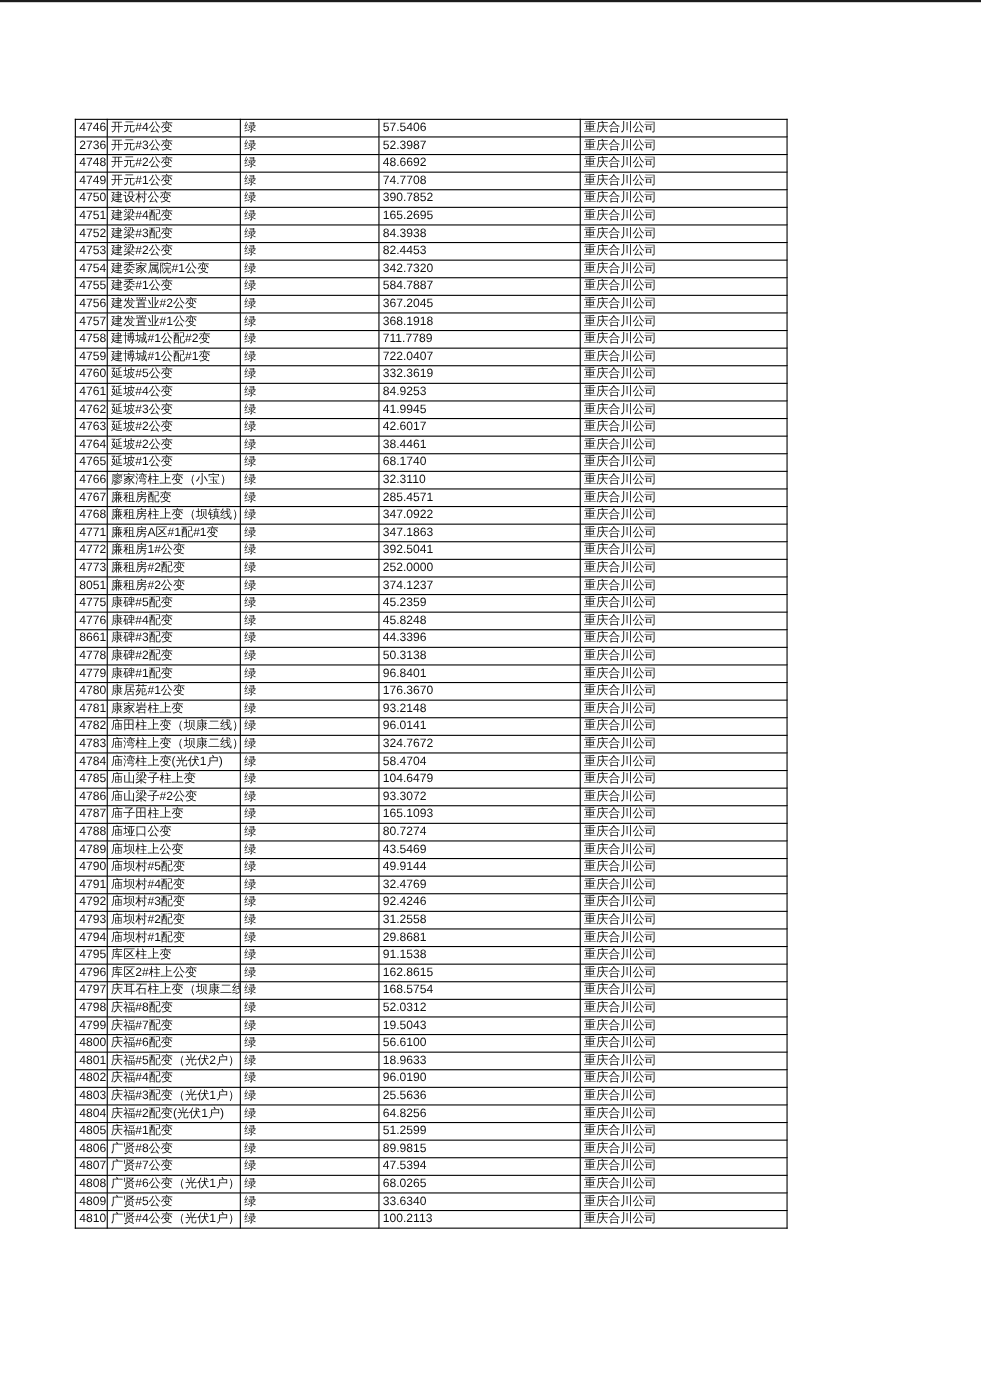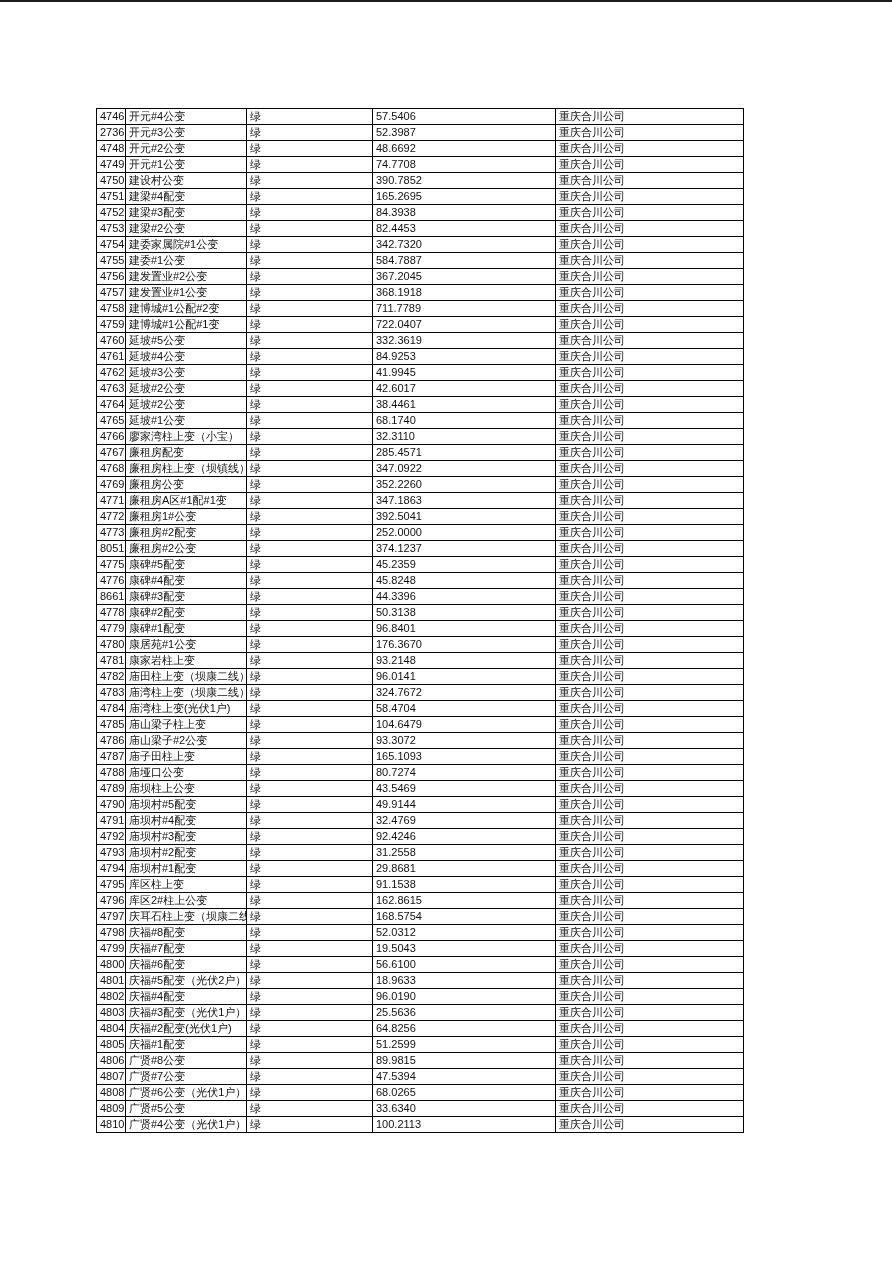--- a/index.html
+++ b/index.html
@@ -18,21 +18,21 @@
   .topline {
     position: absolute;
     top: 0;
     left: 0;
     width: 892px;
     height: 2px;
     background: #1c1c1c;
   }
   .sheet {
     position: absolute;
-    left: 96px;
+    left: 68px;
     top: 108px;
   }
   table.grid {
     border-collapse: collapse;
     table-layout: fixed;
     width: 647px;
   }
   table.grid td {
     border: 1px solid #000000;
     height: 15px;
@@ -214,27 +214,20 @@
             <td class="c-company">重庆合川公司</td>
           </tr>
           <tr>
             <td class="c-index">4768</td>
             <td class="c-name">廉租房柱上变（坝镇线）</td>
             <td class="c-status">绿</td>
             <td class="c-value">347.0922</td>
             <td class="c-company">重庆合川公司</td>
           </tr>
           <tr>
-            <td class="c-index">4769</td>
-            <td class="c-name">廉租房公变</td>
-            <td class="c-status">绿</td>
-            <td class="c-value">352.2260</td>
-            <td class="c-company">重庆合川公司</td>
-          </tr>
-          <tr>
             <td class="c-index">4771</td>
             <td class="c-name">廉租房A区#1配#1变</td>
             <td class="c-status">绿</td>
             <td class="c-value">347.1863</td>
             <td class="c-company">重庆合川公司</td>
           </tr>
           <tr>
             <td class="c-index">4772</td>
             <td class="c-name">廉租房1#公变</td>
             <td class="c-status">绿</td>

